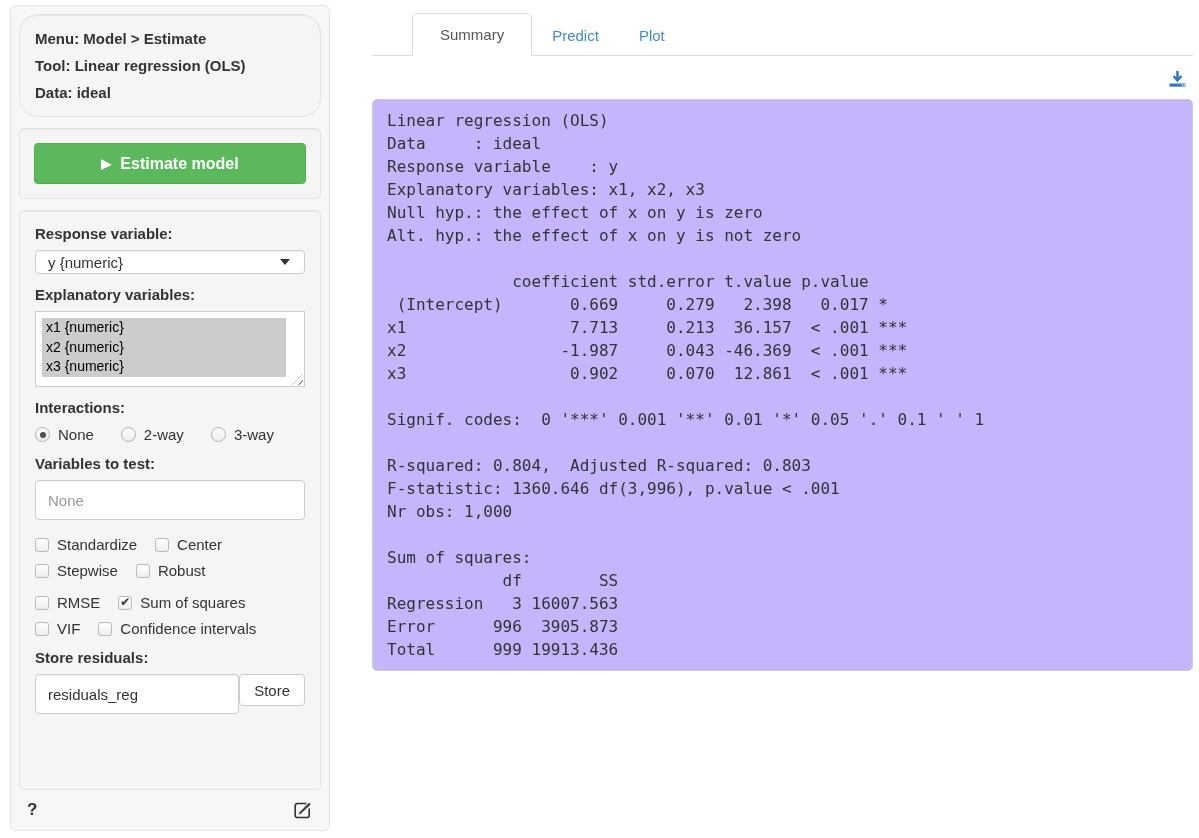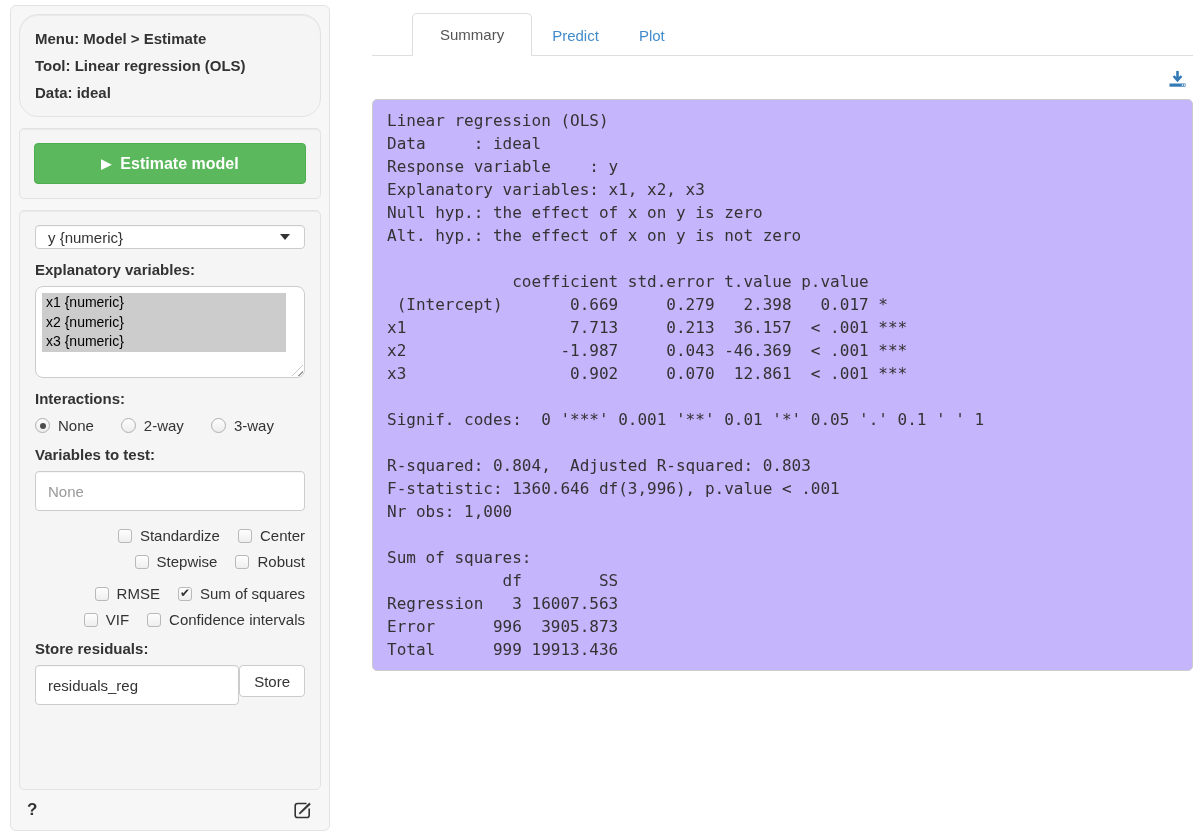--- a/index.html
+++ b/index.html
@@ -40,22 +40,22 @@
   .selectbox {
     height:24px; background:#fff; border:1px solid #ccc; border-radius:4px;
     display:flex; align-items:center; justify-content:space-between;
     padding:0 14px 0 12px; font-size:15px; color:#333; cursor:pointer;
     box-shadow:inset 0 1px 1px rgba(0,0,0,.04); margin-bottom:4px;
   }
   .caret-down { width:0; height:0; border-left:5px solid transparent;
     border-right:5px solid transparent; border-top:6px solid #333; }
 
   .multiselect {
-    position:relative; background:#fff; border:1px solid #ccc; border-radius:8px;
-    height:92px; padding:6px 18px 6px 6px; margin-bottom:2px; overflow:hidden;
+    position:relative; background:#fff; border:1px solid #ccc; border-radius:0;
+    height:76px; padding:6px 18px 6px 6px; margin-bottom:2px; overflow:hidden;
   }
   .multiselect .opt {
     height:19.5px; line-height:19.5px; font-size:14px; color:#000;
     background:#ccc; padding:0 4px; cursor:pointer; white-space:nowrap;
   }
   .resize-handle {
     position:absolute; right:1px; bottom:1px; width:11px; height:11px; cursor:nwse-resize;
     background:repeating-linear-gradient(135deg, transparent 0 2px, #999 2px 3.2px, transparent 3.2px 5px);
     clip-path:polygon(100% 0, 100% 100%, 0 100%);
   }
@@ -67,21 +67,21 @@
   .radio-item.selected .radio-circle::after { content:""; width:6px; height:6px; border-radius:50%; background:#4d4d4d; }
 
   .text-input {
     width:100%; height:40px; border:1px solid #ccc; border-radius:4px; background:#fff;
     padding:0 12px; font-size:15px; color:#333; font-family:inherit; outline:none;
     box-shadow:inset 0 1px 1px rgba(0,0,0,.04);
   }
   .text-input::placeholder { color:#999; opacity:1; }
 
   .cb-group { margin-top:16px; }
-  .cb-row { display:flex; align-items:center; gap:18px; margin-bottom:9px;justify-content:flex-end; }
+  .cb-row { display:flex; align-items:center; gap:18px; margin-bottom:9px; }
   .cb-row.gap-before { margin-top:15px; }
   .cb-item { display:flex; align-items:center; gap:8px; font-size:15px; }
   .checkbox {
     width:14px; height:14px; border:1px solid #b9b9b9; border-radius:3px;
     background:linear-gradient(#fefefe,#eee); cursor:pointer;
     display:flex; align-items:center; justify-content:center;
     font-size:12px; line-height:1; color:#333;
   }
   .checkbox .mark { visibility:hidden; transform:translateY(-1px); }
   .checkbox.checked .mark { visibility:visible; }
@@ -136,20 +136,21 @@
 
     <div class="well action">
       <button class="btn-success">
         <span class="play">▶</span>
         <span>Estimate model</span>
       </button>
     </div>
 
     <div class="well form">
 
+      <div class="ctl-label">Response variable:</div>
       <div class="selectbox">
         <span>y {numeric}</span>
         <span class="caret-down"></span>
       </div>
 
       <div class="ctl-label">Explanatory variables:</div>
       <div class="multiselect">
         <div class="opt">x1 {numeric}</div>
         <div class="opt">x2 {numeric}</div>
         <div class="opt">x3 {numeric}</div>

